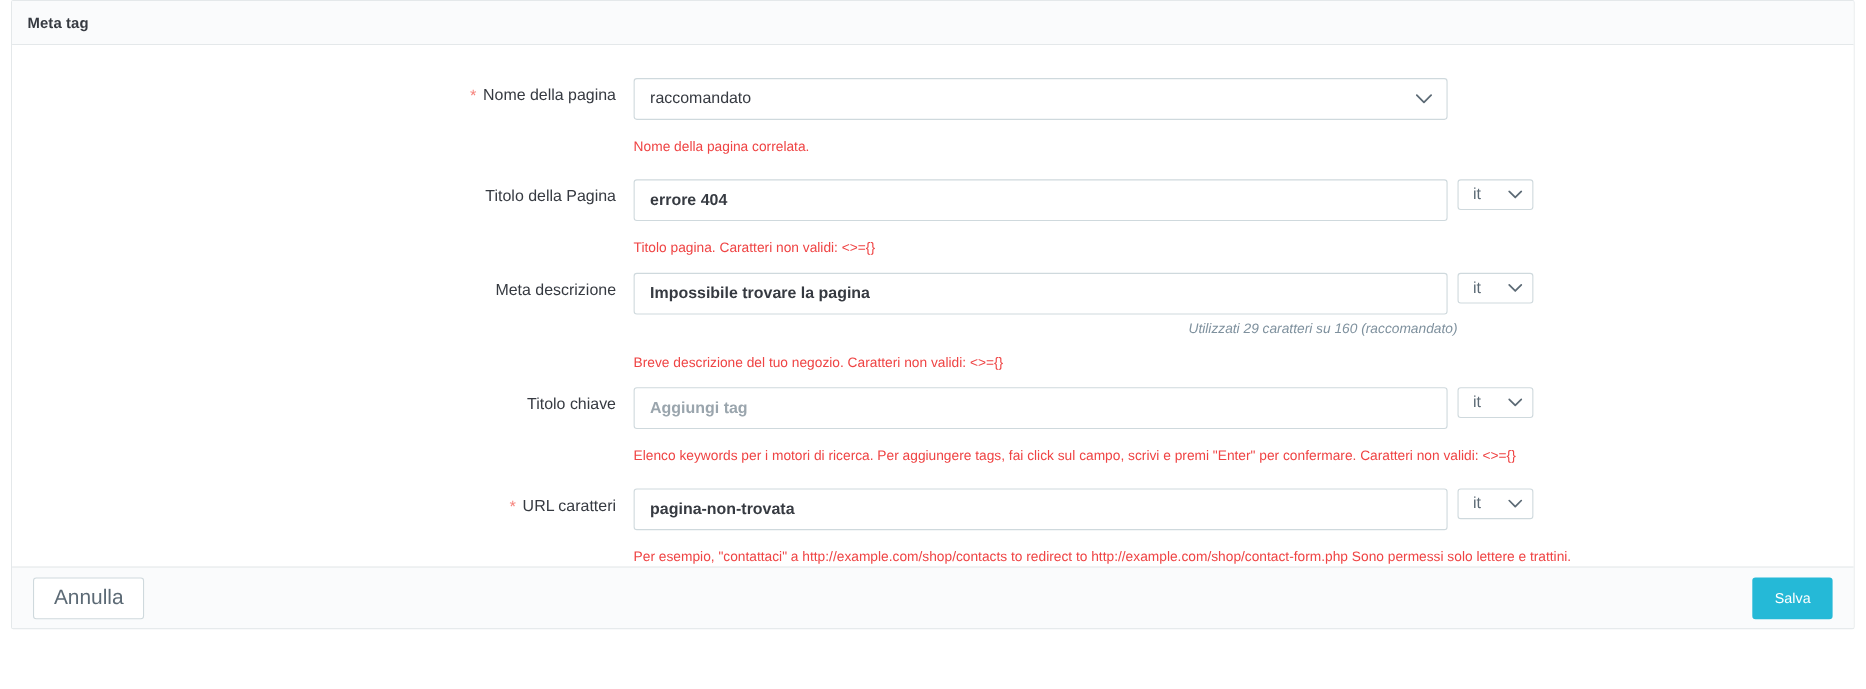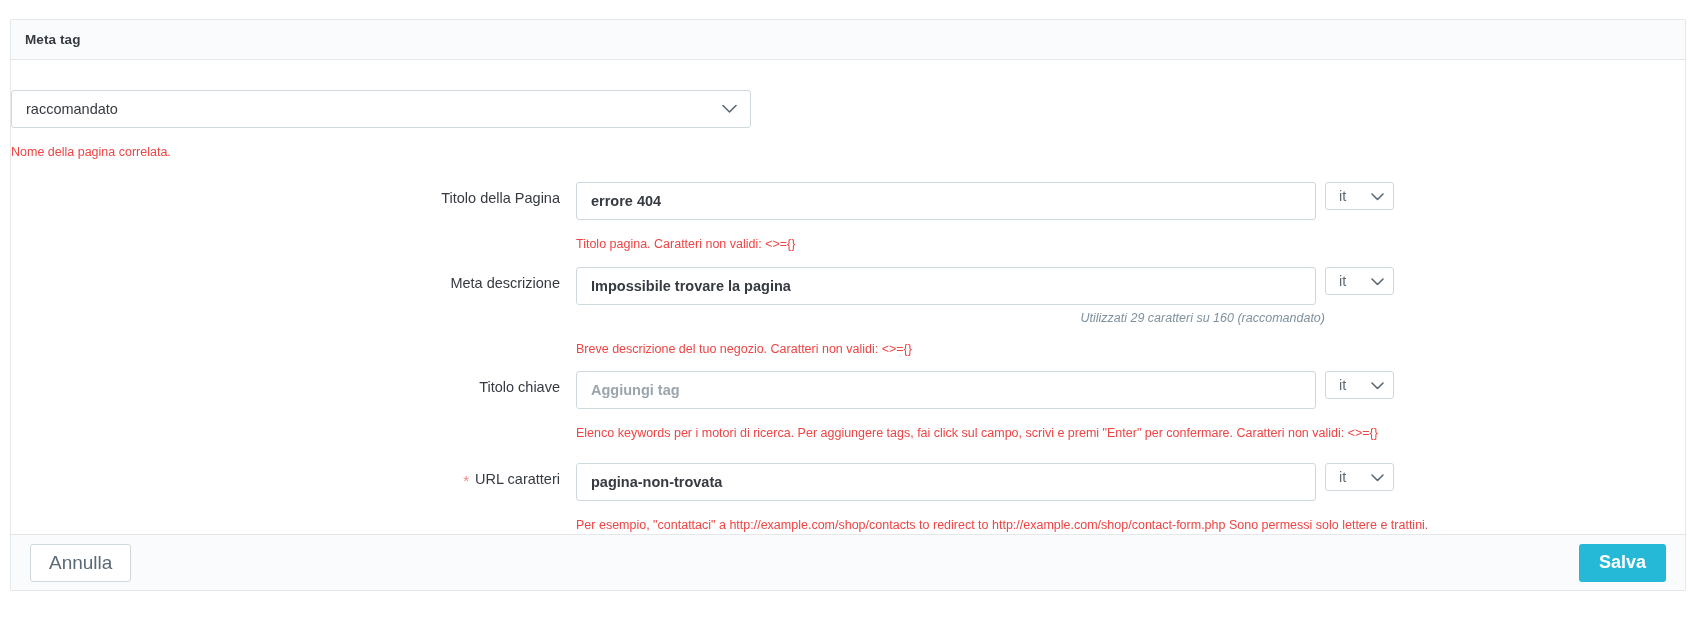--- a/index.html
+++ b/index.html
@@ -12,21 +12,21 @@
   .page {
     width: 1696px;
     height: 626px;
     position: relative;
     background: #ffffff;
     overflow: hidden;
   }
   .panel {
     position: absolute;
     left: 10px;
-    top: 19px;
+    top: 0;
     width: 1676px;
     height: 572px;
     background: #ffffff;
     border: 1px solid #e4e8ea;
     border-radius: 2px;
     display: flex;
     flex-direction: column;
   }
   .panel-header {
     height: 40px;
@@ -158,39 +158,42 @@
     font-family: "Liberation Sans", sans-serif;
     cursor: pointer;
   }
   .btn-save {
     height: 38px;
     padding: 0 20px;
     border: none;
     border-radius: 3px;
     background: #25b9d7;
     color: #ffffff;
-    font-size: 18px;
-    font-weight: bold;
+    font-size: 13px;
+    font-weight: normal;
     font-family: "Liberation Sans", sans-serif;
     cursor: pointer;
   }
 </style>
 </head>
 <body>
 
 <div class="page">
   <div class="panel">
 
     <div class="panel-header">
       <span class="panel-title">Meta tag</span>
     </div>
 
     <div class="panel-body">
 
       <div class="form-row">
+        <div class="label-col">
+          <span class="req">*</span><span>Nome della pagina</span>
+        </div>
         <div class="field-col">
           <div class="field-line">
             <div class="select-wrap">
               <div class="control">raccomandato</div>
               <span class="chev">
                 <svg width="15" height="9" viewBox="0 0 15 9">
                     <path d="M1 1 L7.5 7.5 L14 1" fill="none" stroke="#5c6a75" stroke-width="1.6" stroke-linecap="round" stroke-linejoin="round"></path>
                   </svg>
               </span>
             </div>

